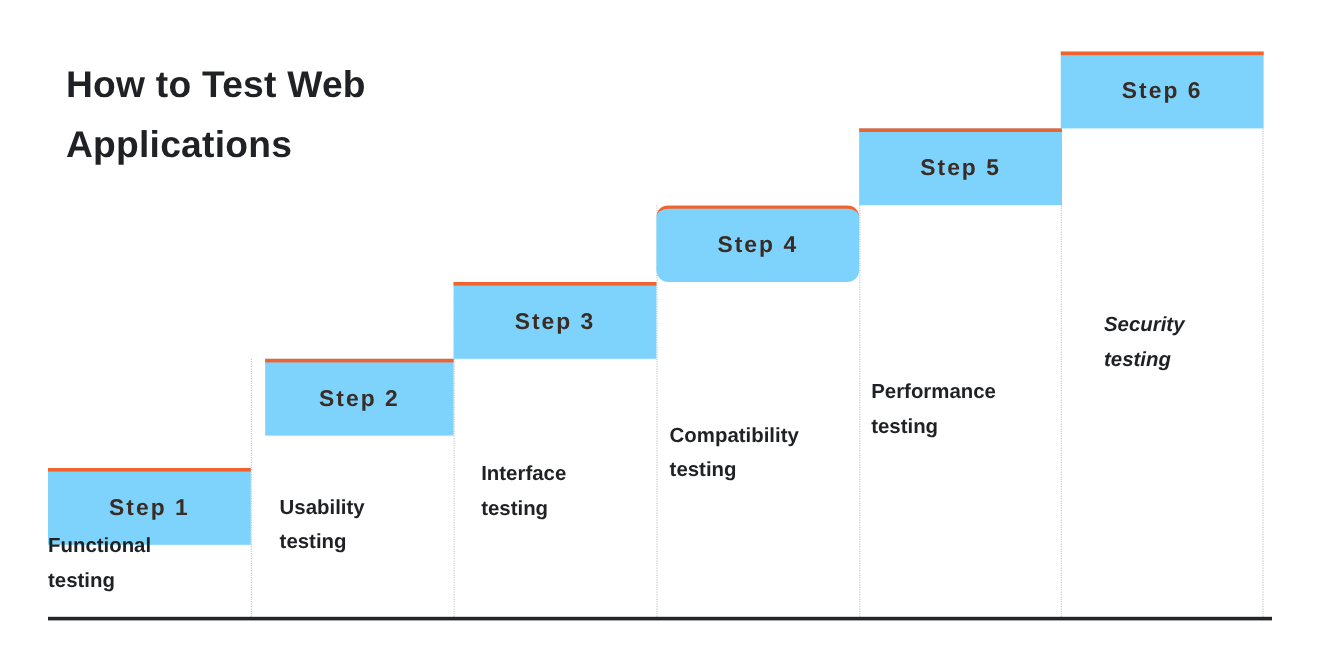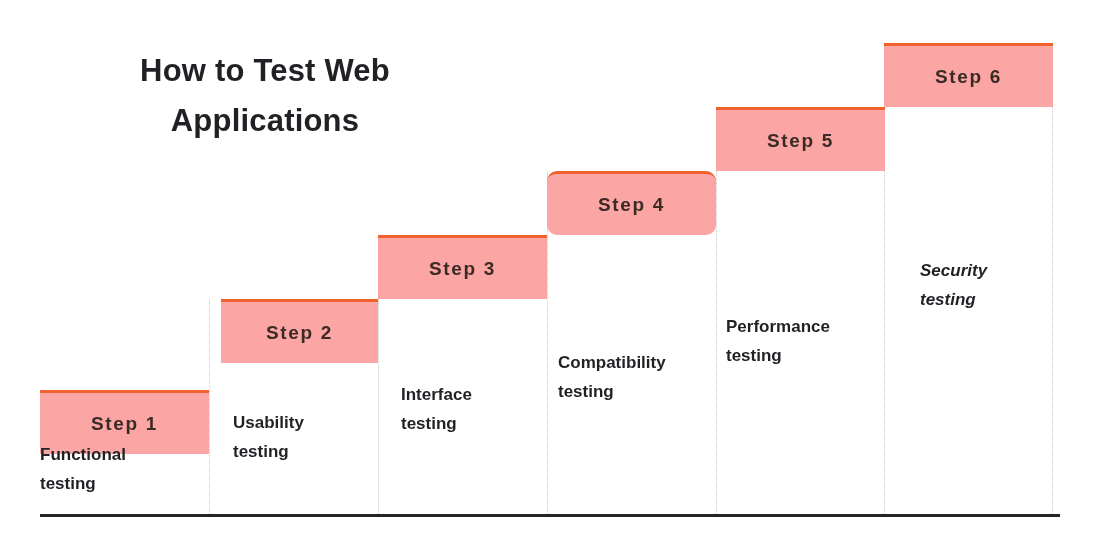--- a/index.html
+++ b/index.html
@@ -23,21 +23,20 @@
     position: absolute;
     left: 55px;
     top: 46px;
     width: 420px;
     font-size: 31px;
     font-weight: bold;
     line-height: 1.62;
     letter-spacing: 0.2px;
     color: #1f2124;
     white-space: pre-line;
-    text-align: center;
   }
 
   
   #stairs {
     position: absolute;
     left: 0;
     top: 0;
     width: 1120px;
     height: 560px;
   }
@@ -46,21 +45,21 @@
     position: absolute;
     top: 0;
     height: 560px;
   }
 
   .step-block {
     position: absolute;
     left: 0;
     right: 0;
     height: 64px;
-    background: #fca5a5;
+    background: #7dd3fc;
     border-top: 3px solid #f0632f;
     box-sizing: border-box;
     display: flex;
     align-items: center;
     justify-content: center;
   }
 
   .step-number {
     font-size: 19px;
     font-weight: bold;

